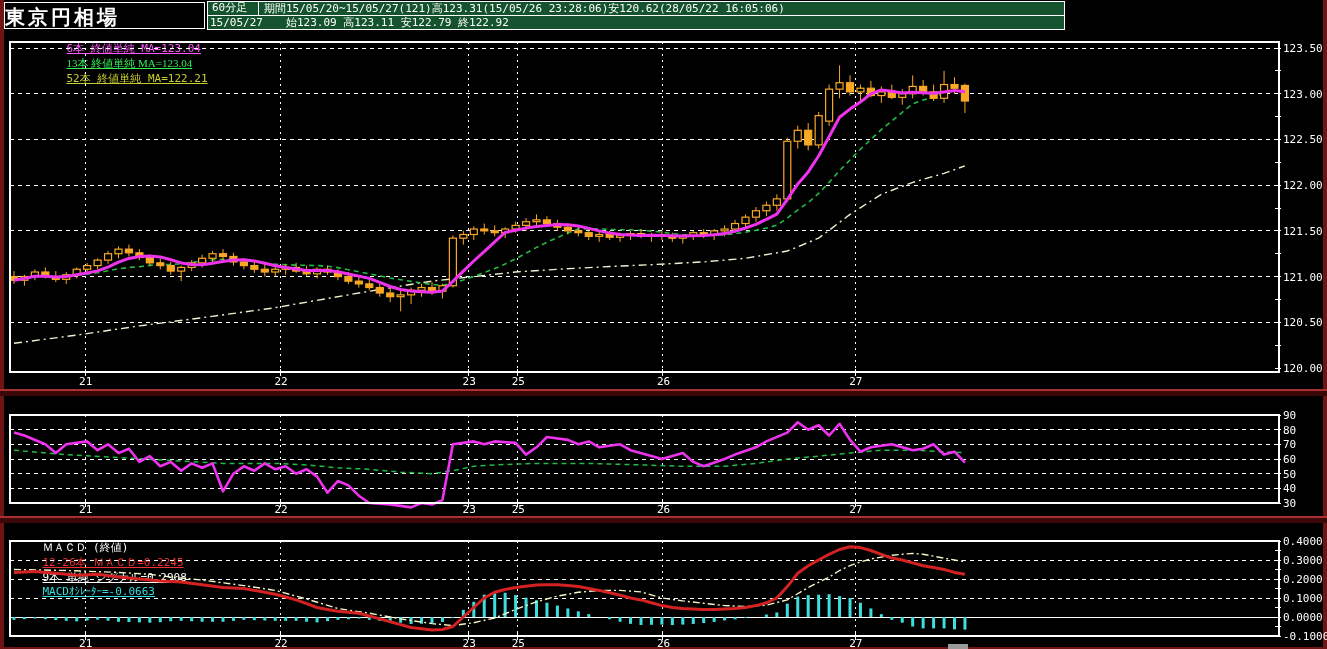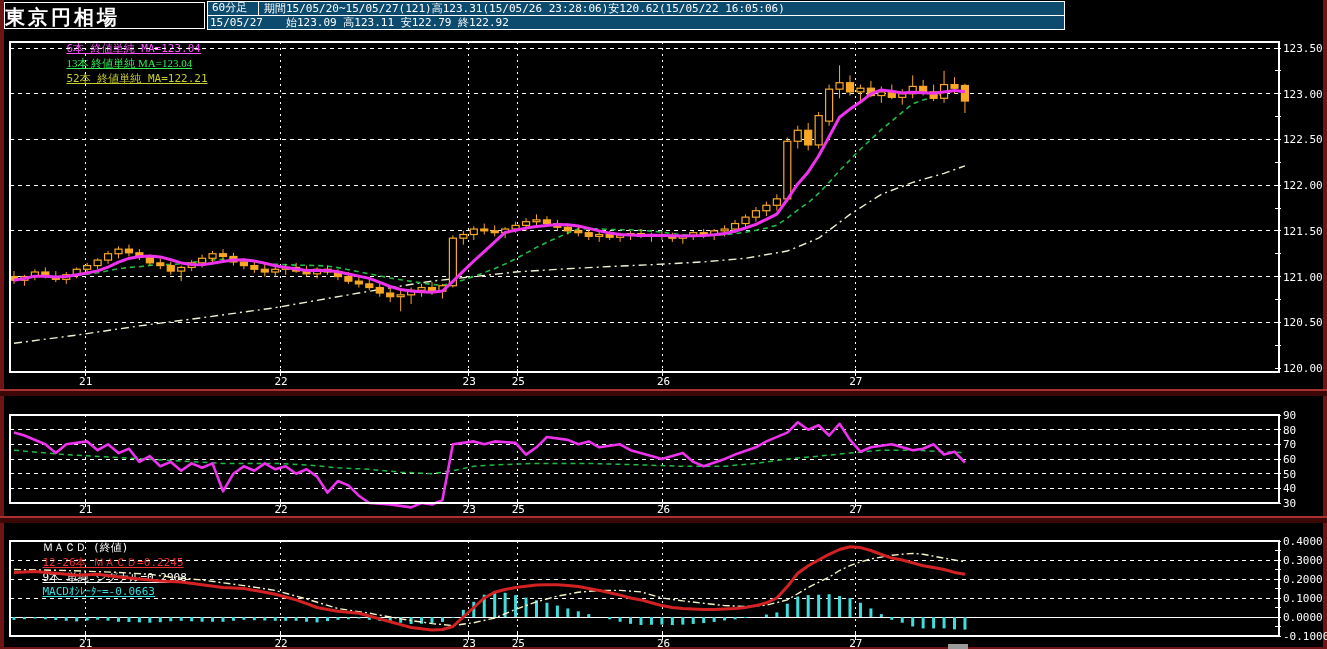--- a/index.html
+++ b/index.html
@@ -2,21 +2,21 @@
 <html><head>
 <meta charset="utf-8">
 <style>
   html,body{margin:0;padding:0;background:#000;}
   #screen{position:relative;width:1327px;height:649px;background:#000;overflow:hidden;
           font-family:"DejaVu Sans Mono","DejaVu Sans",monospace;}
   .abs{position:absolute;}
   .t{position:absolute;color:#fff;font:11px "DejaVu Sans Mono","DejaVu Sans",monospace;white-space:pre;}
   #title-box{left:4px;top:2px;width:199px;height:25px;border:1px solid #fff;background:#000;}
   #title-box .title{position:absolute;left:0;top:1px;color:#fff;font:bold 20px "DejaVu Sans","Liberation Sans",sans-serif;letter-spacing:3px;}
-  #info-box{left:207px;top:1px;width:856px;height:27px;border:1px solid #fff;background:#0c4a6e;}
+  #info-box{left:207px;top:1px;width:856px;height:27px;border:1px solid #fff;background:#14532d;}
   #info-row1{position:absolute;left:0;top:0;width:100%;height:13px;border-bottom:1px solid #fff;}
   #tf-cell{position:absolute;left:0;top:0;width:51px;height:13px;border-right:1px solid #fff;color:#fff;font:11px "DejaVu Sans Mono",monospace;line-height:12px;padding-left:4px;box-sizing:border-box;}
   #period-text{position:absolute;left:56px;top:0;line-height:13px;}
   #date-text{position:absolute;left:2px;top:15px;line-height:12px;}
   #ohlc-text{position:absolute;left:78px;top:15px;line-height:12px;}
   .legend{position:absolute;font:11px "DejaVu Sans Mono","DejaVu Sans",monospace;white-space:pre;}
   .lg{text-decoration:underline;margin-right:9px;}
   .mag{color:#ff55ff;}
   .grn{color:#33ee55;font-family:Liberation Serif, serif;}
   .yel{color:#c9cc2e;}
@@ -38,21 +38,21 @@
   <div class="frame-v abs" style="left:1323px;"></div>
   <div id="frame-bottom"></div>
 
   <div id="title-box" class="abs">
     <span class="title">東京円相場</span>
   </div>
 
   <div id="info-box" class="abs">
     <div id="info-row1">
       <div id="tf-cell">60分足</div>
-      <span id="period-text" class="t">期間15/05/20~15/05/27(121)高123.31(15/05/26 23:28:06)安120.62(15/05/22 16:05:06)</span>
+      <span id="period-text" class="t">期間15/05/20~15/05/27(121)高123.31(15/05/26 23:28:06)安120.62(28/05/22 16:05:06)</span>
     </div>
     <span id="date-text" class="t">15/05/27</span>
     <span id="ohlc-text" class="t">始123.09 高123.11 安122.79 終122.92</span>
   </div>
 
   <div class="legend" style="left:40px;top:28px;">
     <span class="lg mag">6本 終値単純 MA=123.04</span>
     <span class="lg grn">13本 終値単純 MA=123.04</span>
     <span class="lg yel">52本 終値単純 MA=122.21</span>
   </div>

